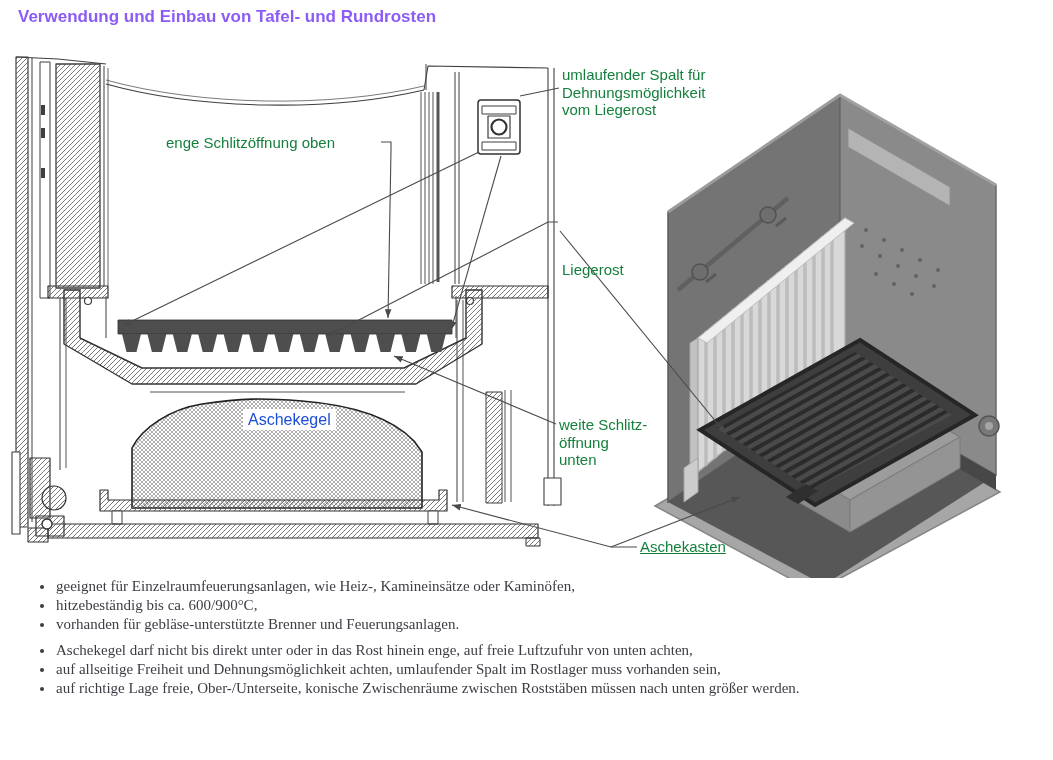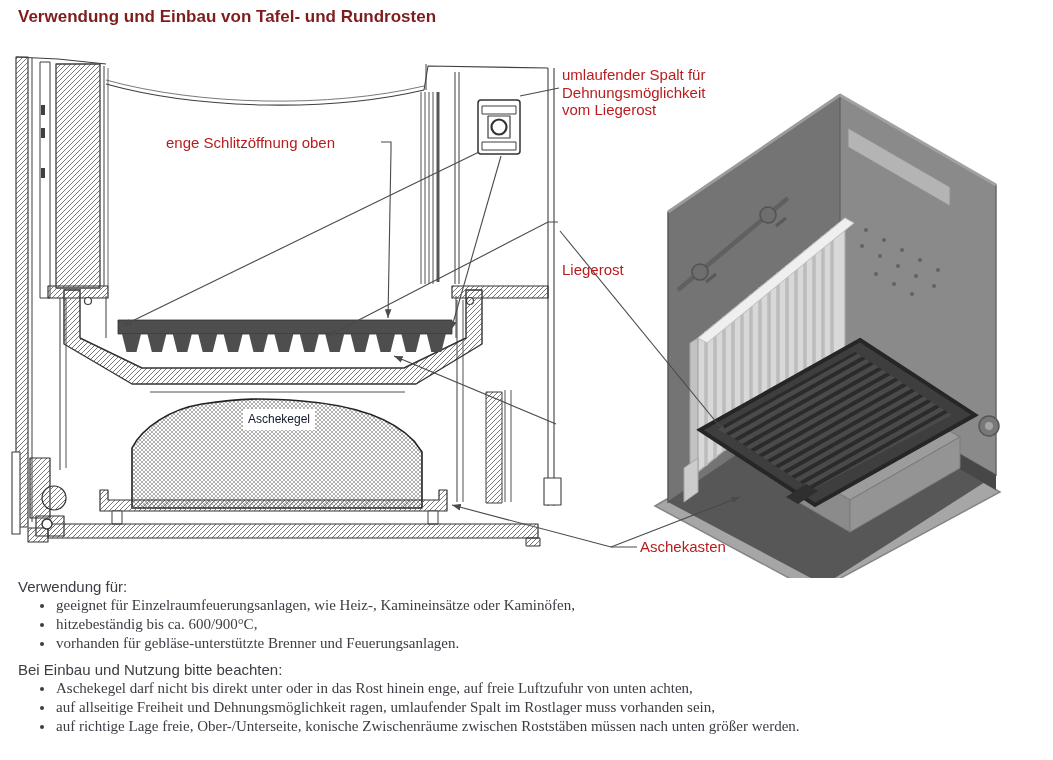--- a/index.html
+++ b/index.html
@@ -1,22 +1,22 @@
 <!DOCTYPE html>
 <html><head>
 <meta charset="utf-8">
 <style>
   html,body{margin:0;padding:0;background:#ffffff;}
   body{width:1053px;height:760px;position:relative;overflow:hidden;
        font-family:"Liberation Sans",sans-serif;color:#3a3a42;}
-  .page-title{position:absolute;left:18px;top:7px;font-size:17px;font-weight:bold;color:#7f1d1d;}
+  .page-title{position:absolute;left:18px;top:7px;font-size:17px;font-weight:bold;color:#8b5cf6;}
   .fig{position:absolute;left:0;top:0;width:1053px;height:578px;}
   .fig svg{position:absolute;left:0;top:0;}
-  .lbl{position:absolute;font-size:15px;line-height:17.5px;color:#b91c1c;white-space:pre-line;}
-  .lbl-box{position:absolute;font-size:12px;color:#0f172a;background:#ffffff;padding:0 5px;line-height:21px;}
+  .lbl{position:absolute;font-size:15px;line-height:17.5px;color:#15803d;white-space:pre-line;}
+  .lbl-box{position:absolute;font-size:16px;color:#1d4ed8;background:#ffffff;padding:0 5px;line-height:21px;}
   .bodytext{position:absolute;left:15px;top:577px;width:1010px;font-size:15px;line-height:19px;color:#3c3c44;}
   .bodytext p{margin:0;padding:0 0 0 3px;}
   .bodytext ul{margin:0 0 7px 0;padding:0 0 0 40px;list-style:disc;}
   .bodytext li{padding-left:1px;font-family:Liberation Serif, serif;}
 </style>
 </head>
 <body>
 
 <div class="page-title">Verwendung und Einbau von Tafel- und Rundrosten</div>
 
@@ -240,30 +240,31 @@
     <polyline points="637,547 611,547 452,505" marker-end="url(#arr)"></polyline>
     <line x1="611" y1="547" x2="740" y2="497" marker-end="url(#arr)"></line>
   </g>
 </svg>
 
   <div class="lbl" style="left:562px;top:66px;">umlaufender Spalt für
 Dehnungsmöglichkeit
 vom Liegerost</div>
   <div class="lbl" style="left:166px;top:134px;">enge Schlitzöffnung oben</div>
   <div class="lbl" style="left:562px;top:213px;margin-top:48px;">Liegerost</div>
-  <div class="lbl" style="left:640px;top:538px;">Aschekasten</div>
+  <div class="lbl" style="left:559px;top:416px;">weite Schlitz-
+öffnung
+unten</div>
+  <div class="lbl" style="left:640px;top:538px;text-decoration:underline;">Aschekasten</div>
   <div class="lbl-box" style="left:243px;top:409px;">Aschekegel</div>
 </div>
 
 <div class="bodytext">
-  <p>Verwendung für:</p>
   <ul>
     <li>geeignet für Einzelraumfeuerungsanlagen, wie Heiz-, Kamineinsätze oder Kaminöfen,</li>
     <li>hitzebeständig bis ca. 600/900°C,</li>
     <li>vorhanden für gebläse-unterstützte Brenner und Feuerungsanlagen.</li>
   </ul>
-  <p>Bei Einbau und Nutzung bitte beachten:</p>
   <ul>
     <li>Aschekegel darf nicht bis direkt unter oder in das Rost hinein enge, auf freie Luftzufuhr von unten achten,</li>
-    <li>auf allseitige Freiheit und Dehnungsmöglichkeit ragen, umlaufender Spalt im Rostlager muss vorhanden sein,</li>
+    <li>auf allseitige Freiheit und Dehnungsmöglichkeit achten, umlaufender Spalt im Rostlager muss vorhanden sein,</li>
     <li>auf richtige Lage freie, Ober-/Unterseite, konische Zwischenräume zwischen Roststäben müssen nach unten größer werden.</li>
   </ul>
 </div>
 
 </body></html>

